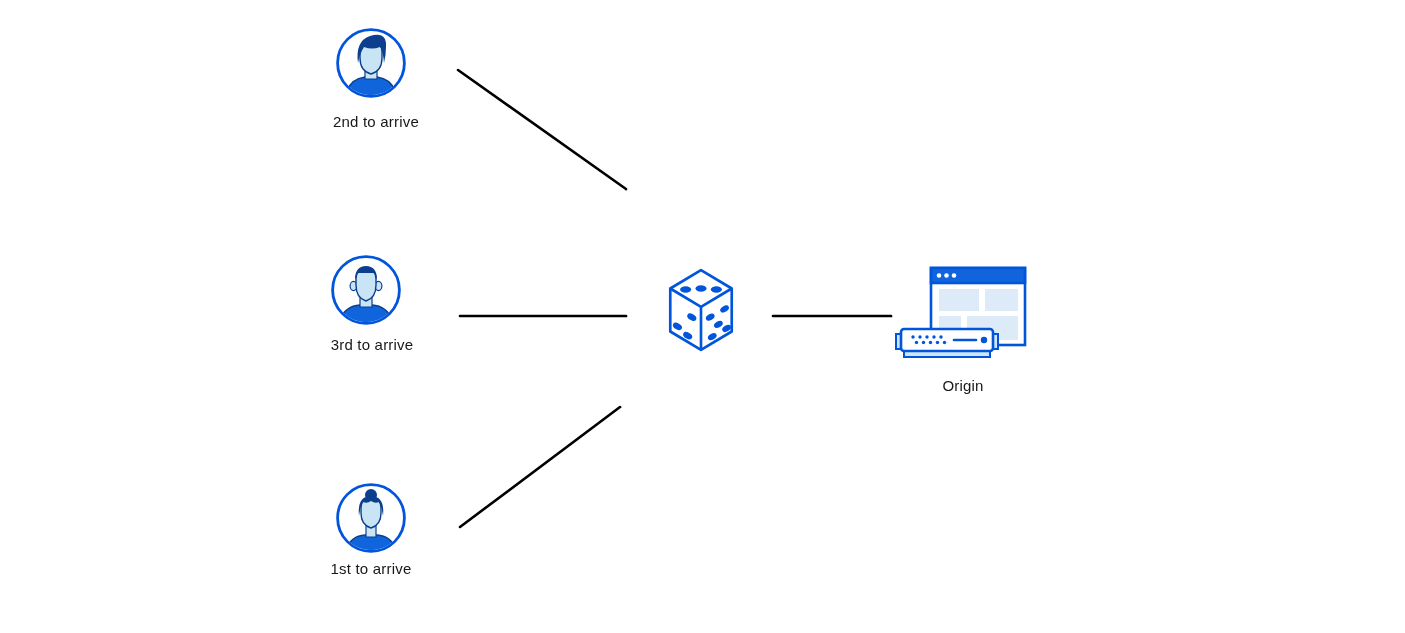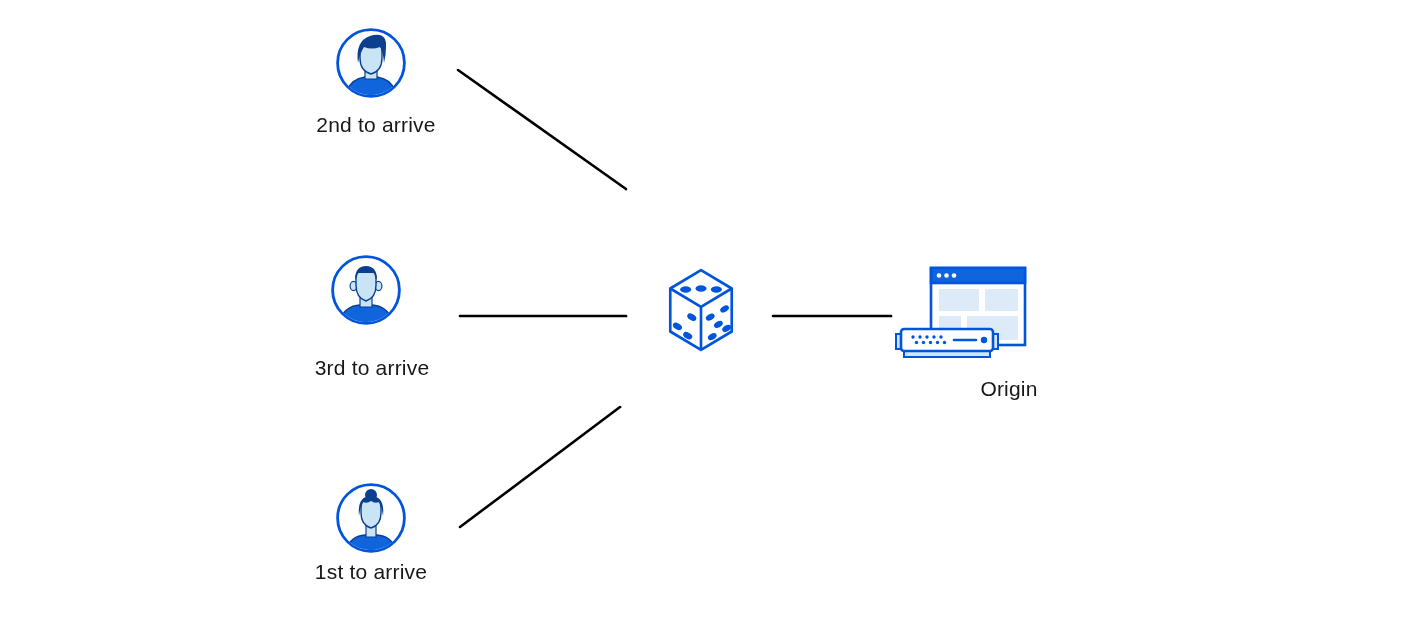--- a/index.html
+++ b/index.html
@@ -12,21 +12,21 @@
     position: relative;
     width: 1405px;
     height: 633px;
     background: #ffffff;
     overflow: hidden;
   }
   .abs { position: absolute; }
   .node-label {
     position: absolute;
     transform: translateX(-50%);
-    font-size: 21px;
+    font-size: 15px;
     color: #17181a;
     white-space: nowrap;
     letter-spacing: 0.2px;
   }
   svg { display: block; }
 </style>
 </head>
 <body>
 
 <div class="canvas">
@@ -74,21 +74,21 @@
       <g clip-path="url(#clipA2)">
         <path d="M10,72 L10,66 Q15,52 30,51 L42,51 Q57,52 62,66 L62,72 Z" fill="#1064dc" stroke="#0c3f8e" stroke-width="1.4"></path>
         <path d="M30,38 L42,38 L42,53 L30,53 Z" fill="#c9e5f5" stroke="#0c3f8e" stroke-width="1.2"></path>
         <ellipse cx="23.5" cy="32" rx="3.4" ry="4.6" fill="#c9e5f5" stroke="#0c3f8e" stroke-width="1.2"></ellipse>
         <ellipse cx="48.5" cy="32" rx="3.4" ry="4.6" fill="#c9e5f5" stroke="#0c3f8e" stroke-width="1.2"></ellipse>
         <path d="M26,25 Q26,15 36,15 Q46,15 46,25 L46,31 Q46,44 36,47 Q26,44 26,31 Z" fill="#c9e5f5" stroke="#0c3f8e" stroke-width="1.4"></path>
         <path d="M25,26 Q25,12 36,12 Q47,12 47,26 Q45,20 44,19 L28,19 Q27,20 25,26 Z" fill="#0c3f8e"></path>
       </g>
     </svg>
   </div>
-  <div class="node-label" style="left:372px;top:356px">3rd to arrive</div>
+  <div class="node-label" style="left:372px;top:336px">3rd to arrive</div>
 
   <div class="abs" style="left:335px;top:482px">
     <svg width="72" height="72" viewBox="0 0 72 72">
       <defs>
           <clipPath id="clipA3">
             <circle cx="36" cy="36" r="32.2"></circle>
           </clipPath>
         </defs>
       <circle cx="36" cy="36" r="33.4" fill="#ffffff" stroke="#0055dc" stroke-width="2.8"></circle>
       <g clip-path="url(#clipA3)">
@@ -160,15 +160,15 @@
             <circle cx="28.5" cy="80.5" r="1.7"></circle>
           <circle cx="35.5" cy="80.5" r="1.7"></circle>
             <circle cx="42.5" cy="80.5" r="1.7"></circle>
           <circle cx="49.5" cy="80.5" r="1.7"></circle>
         </g>
         <line x1="59" y1="78" x2="81" y2="78" stroke="#0055dc" stroke-width="2.6" stroke-linecap="round"></line>
         <circle cx="89" cy="78" r="3.2" fill="#0055dc"></circle>
       </g>
     </svg>
   </div>
-  <div class="node-label" style="left:1009px;top:377px">Origin</div>
+  <div class="node-label" style="left:963px;top:377px">Origin</div>
 
 </div>
 
 </body></html>

